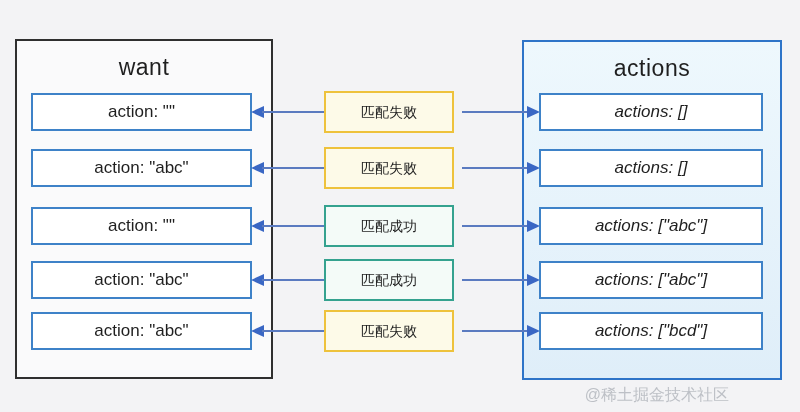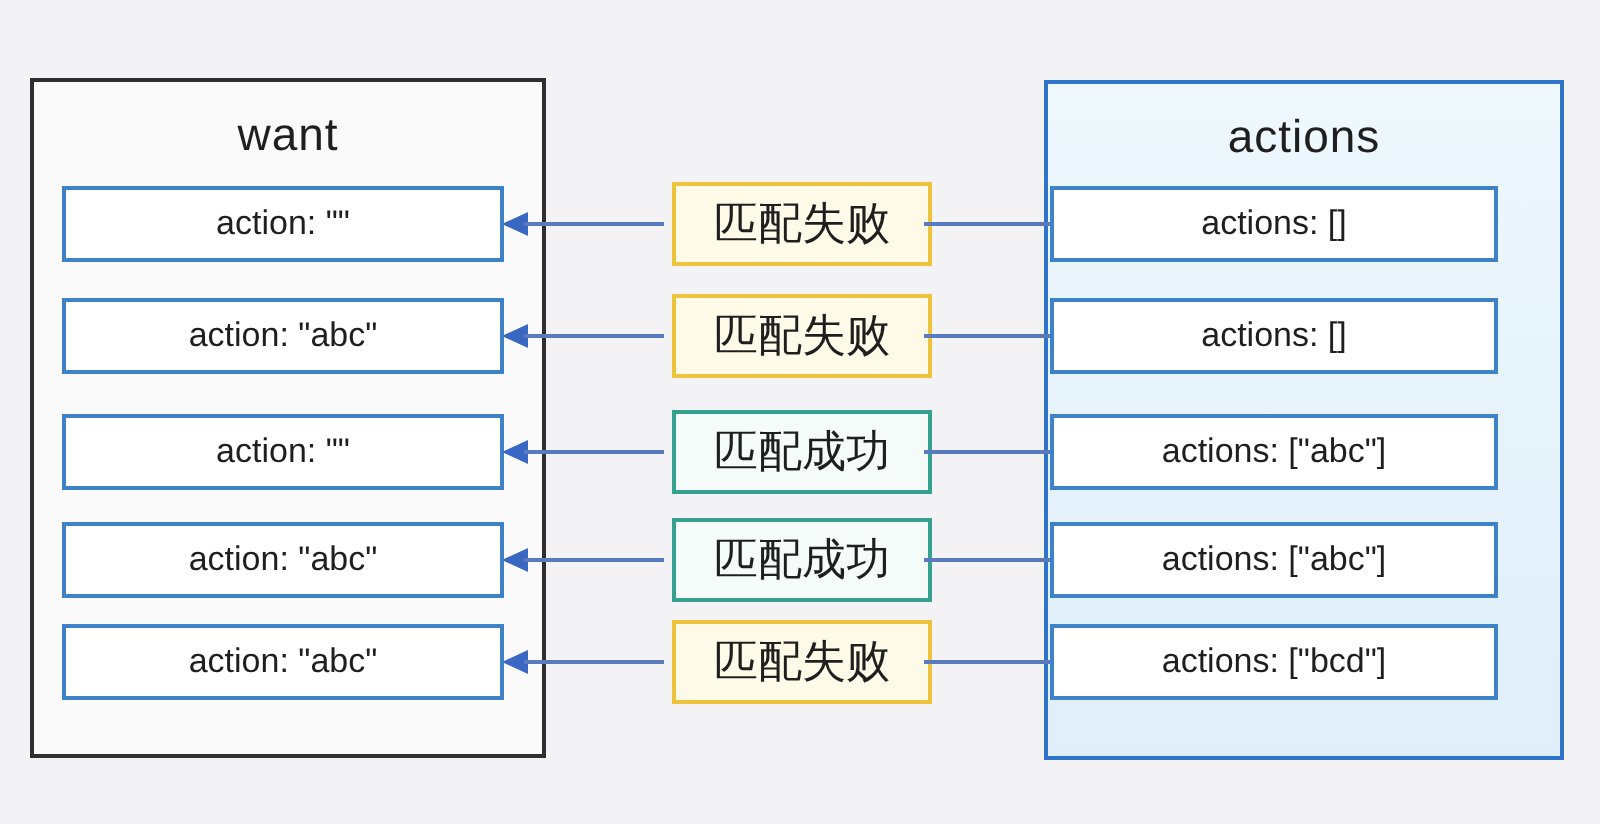--- a/index.html
+++ b/index.html
@@ -52,29 +52,29 @@
     position: absolute;
     height: 38px;
     background: var(--node-bg, #ffffff);
     border: 2px solid var(--node-border, #3e82c8);
     text-align: center;
     line-height: 34px;
     font-size: 17px;
     color: var(--text, #1f1f1f);
   }
   .node-want { left: 31px;  width: 221px; }
-  .node-skills { left: 525px; width: 224px; }
+  .node-skills { left: 539px; width: 224px; font-style: italic; }
   .label-box {
     position: absolute;
-    left: 336px;
+    left: 324px;
     width: 130px;
     height: 42px;
     text-align: center;
     line-height: 38px;
-    font-size: 22px;
+    font-size: 14px;
     color: var(--text, #1f1f1f);
   }
   .label-fail {
     border: 2px solid var(--fail-border, #eec23c);
     background: var(--fail-bg, #fdfae8);
   }
   .label-success {
     border: 2px solid var(--success-border, #35a28f);
     background: var(--success-bg, #f4fbf8);
   }
@@ -145,14 +145,15 @@
       <div class="node node-skills" style="top: 261px;">actions: ["abc"]</div>
       <div class="node node-want" style="top: 312px;">action: "abc"</div>
       <div class="arrow-head left" style="left: 251px; top: 325px;"></div>
       <div class="arrow-line" style="left: 262px; width: 70px; top: 330px;"></div>
       <div class="label-box label-fail" style="top: 310px;">匹配失败</div>
       <div class="arrow-line" style="left: 462px; width: 65px; top: 330px;"></div>
       <div class="arrow-head right" style="left: 527px; top: 325px;"></div>
       <div class="node node-skills" style="top: 312px;">actions: ["bcd"]</div>
     </div>
 
+  <div class="watermark">@稀土掘金技术社区</div>
 
 </div>
 
 </body></html>

